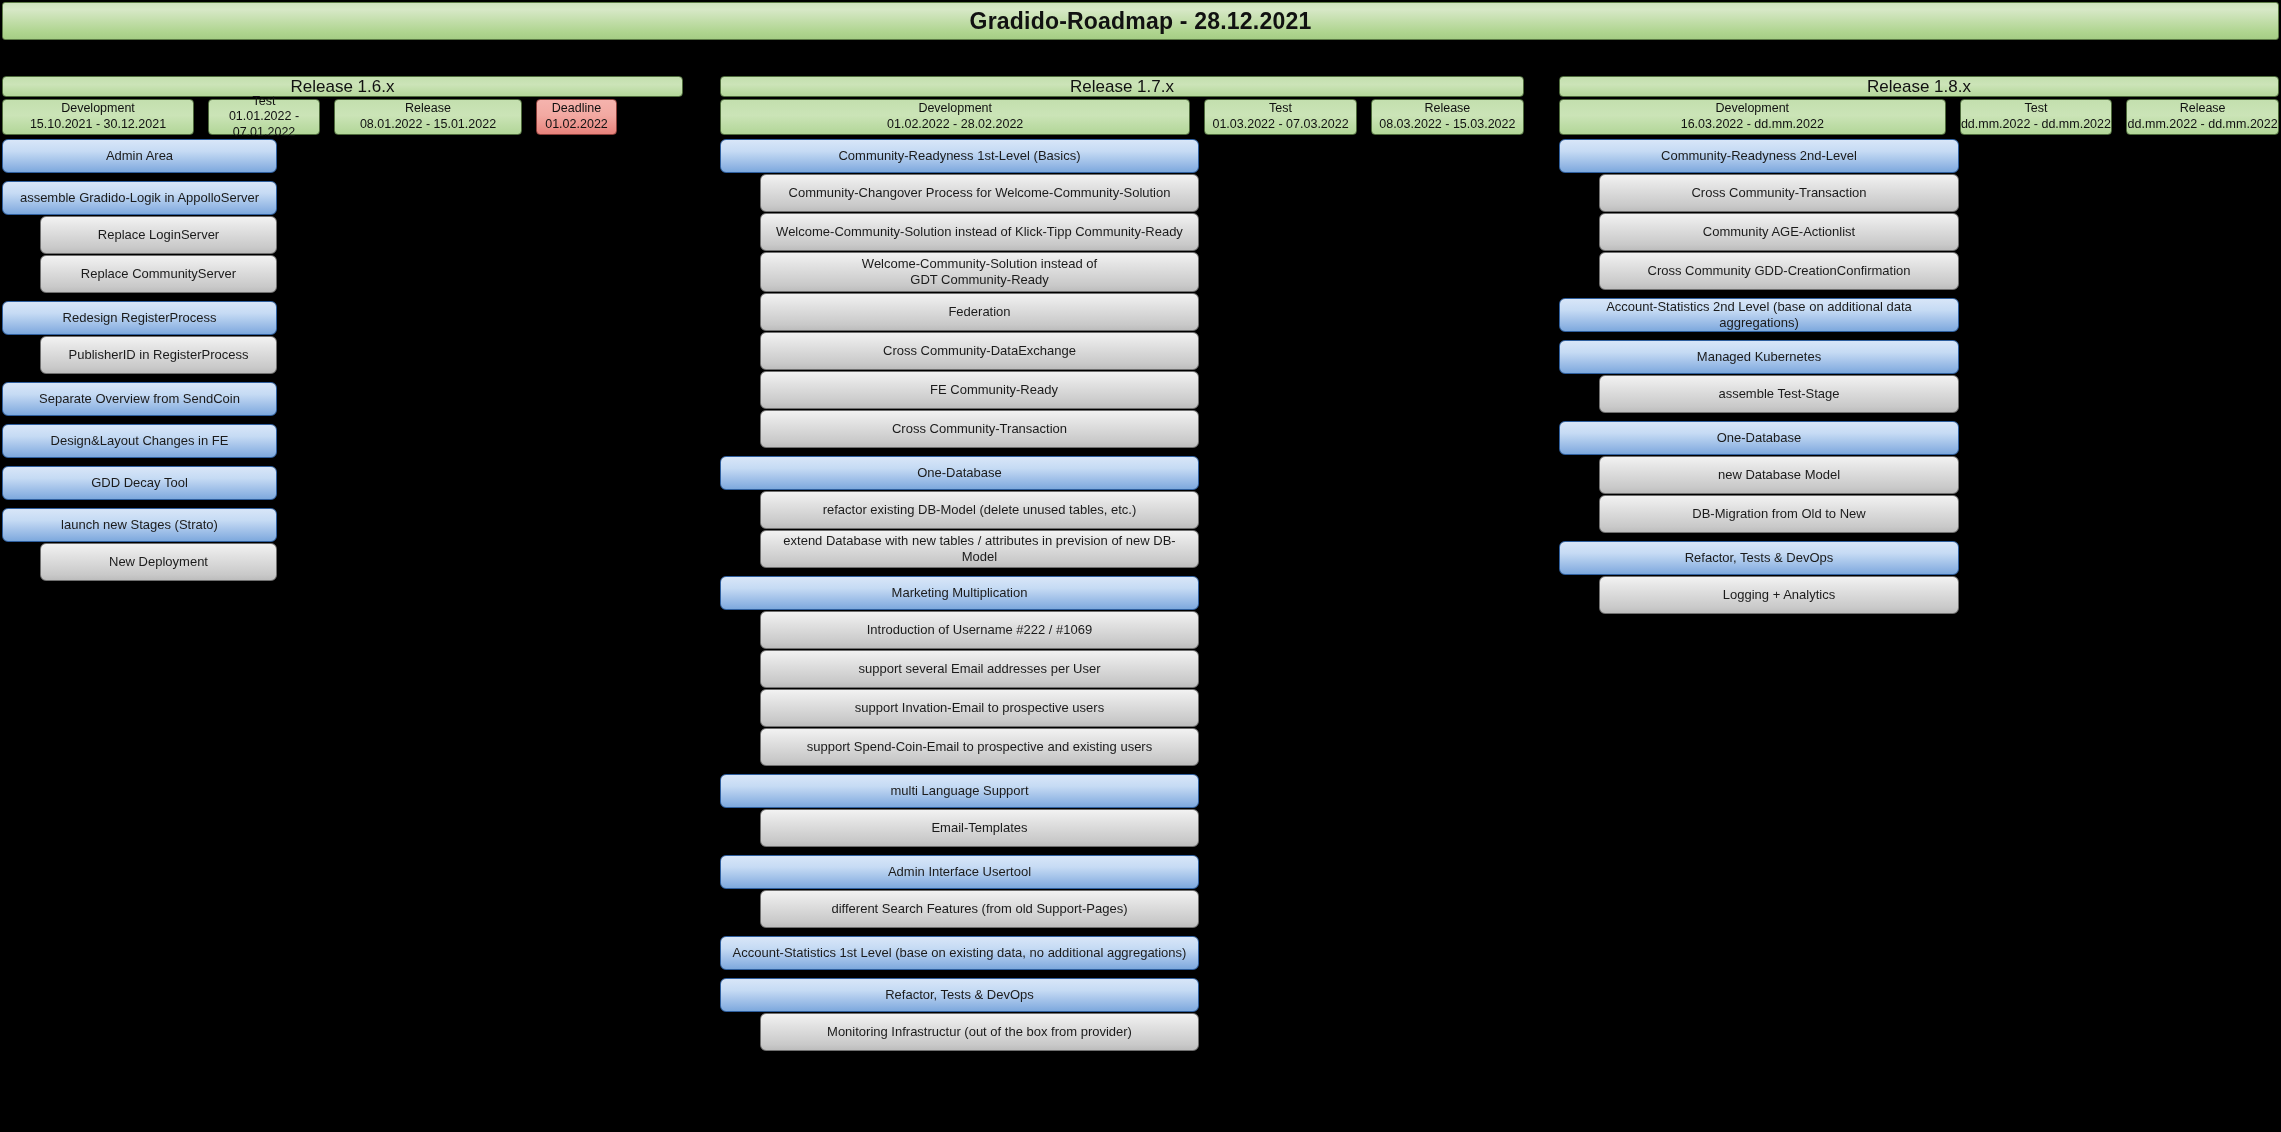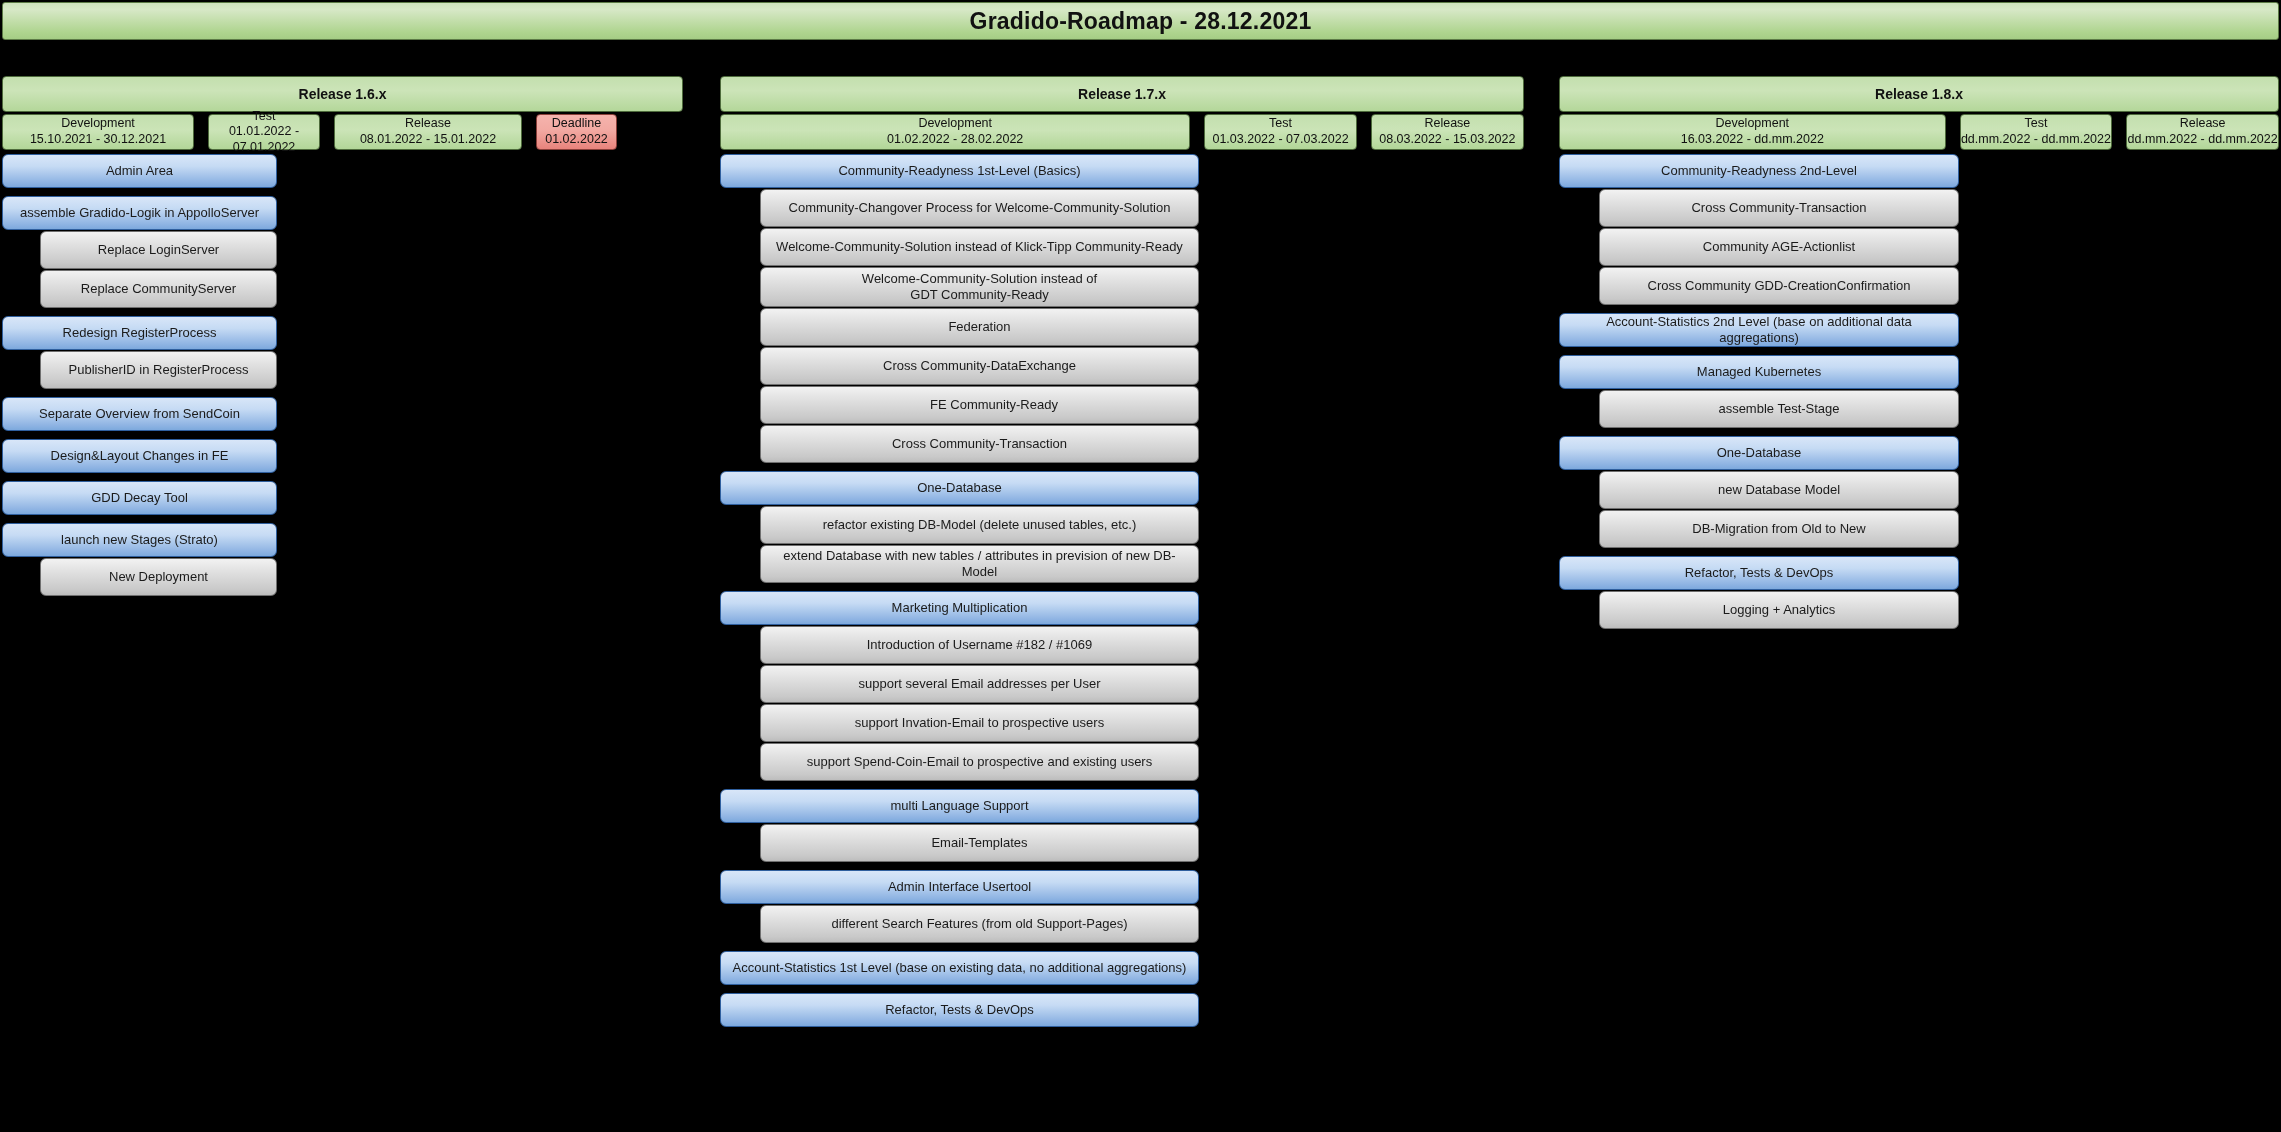--- a/index.html
+++ b/index.html
@@ -29,26 +29,26 @@
   }
 
   
   .col { position: absolute; top: 76px; }
   #col-0 { left: 2px;    width: 681px; }
   #col-1 { left: 720px;  width: 804px; }
   #col-2 { left: 1559px; width: 720px; }
 
   
   .rel-title {
-    height: 36px;
+    height: 21px;
     background: linear-gradient(to bottom, #c3dfae 0%, #cce4b8 40%, #b4d79a 100%);
     border: 1px solid #4e6b3c;
     border-radius: 4px;
     display: flex; align-items: center; justify-content: center;
-    font-size: 14px; color: #111; font-weight: bold;
+    font-size: 17px; color: #111;
   }
   .phase-row { display: flex; margin-top: 2px; gap: 14px; }
   .phase {
     height: 36px;
     background: linear-gradient(to bottom, #c3dfae 0%, #cbe4b7 45%, #b2d698 100%);
     border: 1px solid #4e6b3c;
     border-radius: 4px;
     display: flex; flex-direction: column;
     align-items: center; justify-content: center;
     font-size: 12.5px; color: #111; line-height: 1.25;
@@ -161,30 +161,31 @@
         <div class="blk lvl1 two-line" style="width: 439px;">Welcome-Community-Solution instead of
 GDT Community-Ready</div>
         <div class="blk lvl1" style="width: 439px;">Federation</div>
         <div class="blk lvl1" style="width: 439px;">Cross Community-DataExchange</div>
         <div class="blk lvl1" style="width: 439px; padding-left: 37px;">FE Community-Ready</div>
         <div class="blk lvl1" style="width: 439px;">Cross Community-Transaction</div>
         <div class="blk lvl0" style="width: 479px;">One-Database</div>
         <div class="blk lvl1" style="width: 439px;">refactor existing DB-Model (delete unused tables, etc.)</div>
         <div class="blk lvl1" style="width: 439px;">extend Database with new tables / attributes in prevision of new DB-Model</div>
         <div class="blk lvl0" style="width: 479px;">Marketing Multiplication</div>
-        <div class="blk lvl1" style="width: 439px;">Introduction of Username #182 / #1069</div>
+        <div class="blk lvl1" style="width: 439px;">Introduction of Username #222 / #1069</div>
         <div class="blk lvl1" style="width: 439px;">support several Email addresses per User</div>
         <div class="blk lvl1" style="width: 439px;">support Invation-Email to prospective users</div>
         <div class="blk lvl1" style="width: 439px;">support Spend-Coin-Email to prospective and existing users</div>
         <div class="blk lvl0" style="width: 479px;">multi Language Support</div>
         <div class="blk lvl1" style="width: 439px;">Email-Templates</div>
         <div class="blk lvl0" style="width: 479px;">Admin Interface Usertool</div>
         <div class="blk lvl1" style="width: 439px;">different Search Features (from old Support-Pages)</div>
         <div class="blk lvl0" style="width: 479px;">Account-Statistics 1st Level (base on existing data, no additional aggregations)</div>
         <div class="blk lvl0" style="width: 479px;">Refactor, Tests &amp; DevOps</div>
+        <div class="blk lvl1" style="width: 439px;">Monitoring Infrastructur (out of the box from provider)</div>
       </div>
     </div>
   <div class="col" id="col-2">
       <div class="rel-title">Release 1.8.x</div>
       <div class="phase-row">
         <div class="phase" style="width: 400px;">
           <span>Development</span>
           <span>16.03.2022 - dd.mm.2022</span>
         </div>
         <div class="phase" style="width: 158px;">

